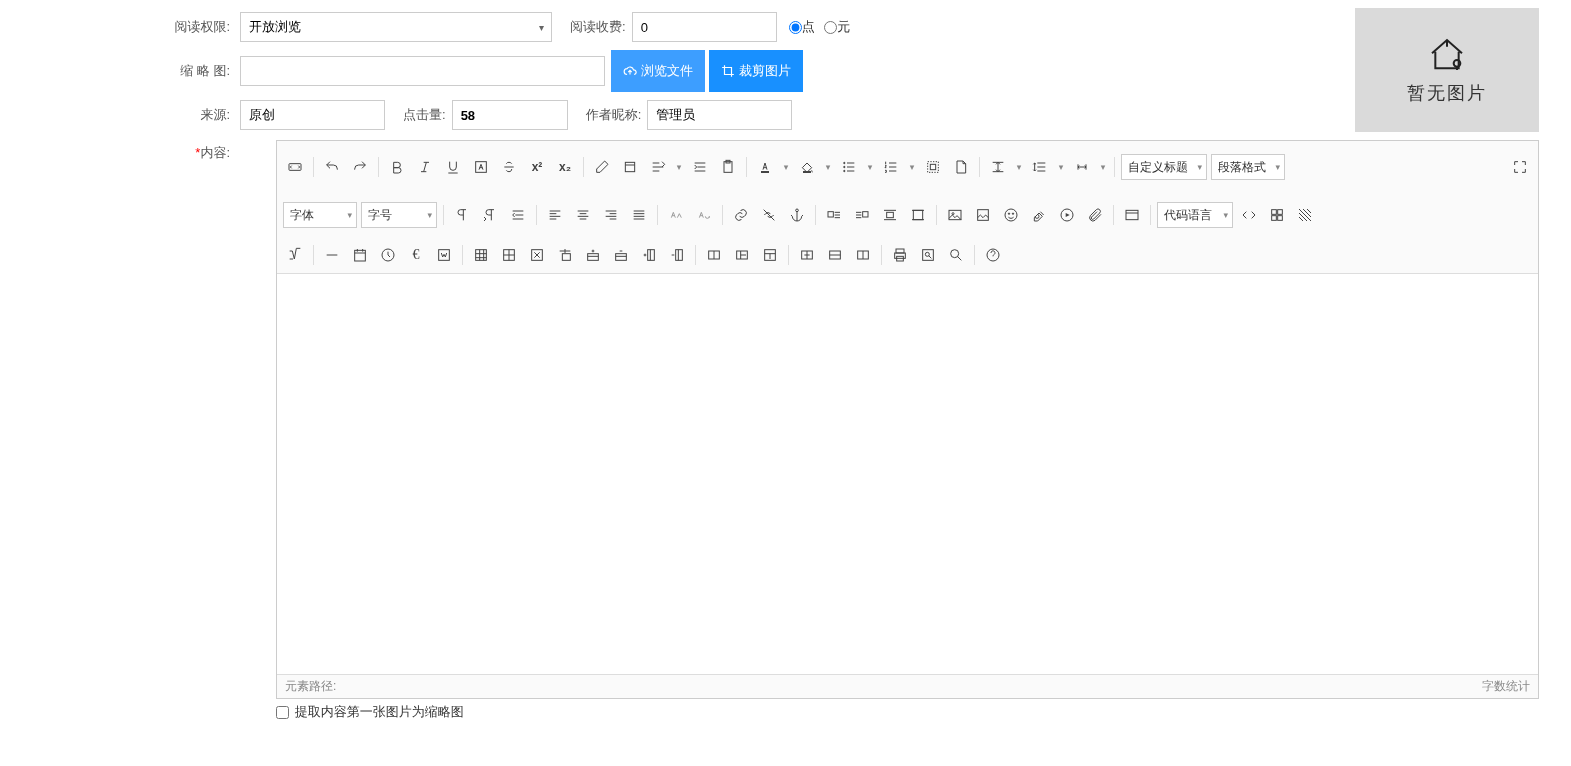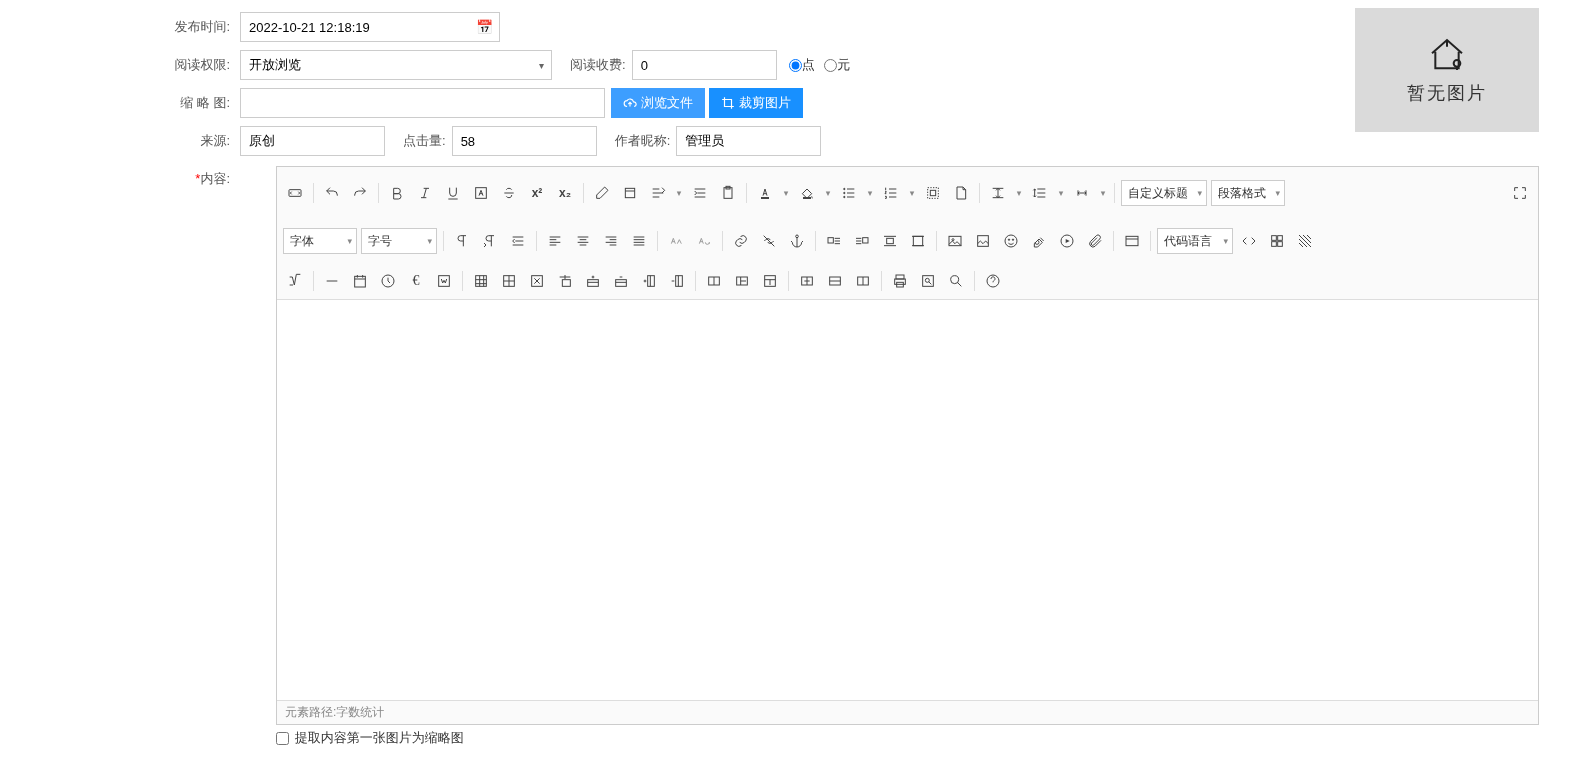--- a/index.html
+++ b/index.html
@@ -5,67 +5,60 @@
 * { box-sizing: border-box; margin: 0; padding: 0; }
 body { font-family: "Microsoft YaHei", Arial, sans-serif; font-size: 13px; color: #333; background: #fff; }
 .form-row { display: flex; align-items: center; margin: 8px 0; padding-left: 0; }
 .label { width: 240px; text-align: right; padding-right: 10px; color: #555; flex-shrink: 0; }
 .label .req { color: #f00; }
 .input-text { border: 1px solid #ccc; padding: 5px 8px; height: 30px; font-size: 13px; }
 .select-wrap { position: relative; display: inline-block; }
 .select-wrap .caret { position: absolute; right: 8px; top: 50%; transform: translateY(-50%); pointer-events: none; font-size: 10px; color: #666; }
 .date-wrap { position: relative; display: inline-block; }
 .date-wrap .cal-icon { position: absolute; right: 6px; top: 50%; transform: translateY(-50%); color: #888; font-size: 14px; pointer-events: none; }
-.btn { display: inline-flex; align-items: center; padding: 6px 12px; border: none; color: #fff; cursor: pointer; font-size: 13px; margin-right: 4px; }
+.btn { display: inline-flex; align-items: center; padding: 12px 12px; border: none; color: #fff; cursor: pointer; font-size: 13px; margin-right: 4px; }
 .btn-blue-light { background: #3d9eff; }
 .btn-blue { background: #1890ff; }
 .btn svg, .btn .ico { margin-right: 4px; }
 .inline-label { color: #555; margin-left: 18px; margin-right: 6px; }
 .radio-group { margin-left: 12px; }
 .radio-group label { margin-right: 6px; }
 .radio-group input[type=radio] { vertical-align: middle; }
 .img-placeholder { position: absolute; right: 32px; top: 8px; width: 184px; height: 124px; background: #dadada; display: flex; flex-direction: column; align-items: center; justify-content: center; }
 .img-placeholder svg { width: 40px; height: 40px; }
 .img-placeholder .txt { margin-top: 6px; font-size: 18px; color: #333; font-weight: 400; letter-spacing: 2px; }
 .editor { border: 1px solid #ccc; margin-left: 276px; margin-right: 32px; }
 .toolbar { border-bottom: 1px solid #ddd; background: #fafafa; padding: 2px 4px; display: flex; flex-wrap: wrap; align-items: center; }
 .tb-row { display: flex; flex-wrap: wrap; align-items: center; width: 100%; padding: 2px 0; }
 .tb-btn { width: 26px; height: 26px; display: inline-flex; align-items: center; justify-content: center; color: #444; cursor: pointer; margin: 1px; font-size: 14px; }
 .tb-btn svg { width: 16px; height: 16px; stroke: #444; fill: none; stroke-width: 1.5; }
 .tb-sep { width: 1px; height: 20px; background: #ddd; margin: 0 4px; }
 .tb-select { border: 1px solid #ccc; height: 26px; font-size: 12px; padding: 0 18px 0 6px; background: #fff; position: relative; margin: 9px 2px; display: inline-flex; align-items: center; cursor: pointer; }
 .tb-select .sc { position: absolute; right: 4px; font-size: 9px; color: #888; }
 .tb-dd { width: 14px; display: inline-flex; align-items: center; justify-content: center; color: #888; font-size: 9px; cursor: pointer; }
 .editor-body { height: 400px; background: #fff; }
-.editor-footer { border-top: 1px solid #ddd; display: flex; justify-content: flex-start; padding: 3px 8px; font-size: 12px; color: #888; background: #fafafa; }
+.editor-footer { border-top: 1px solid #ddd; display: flex; justify-content: space-between; padding: 3px 8px; font-size: 12px; color: #888; background: #fafafa; }
 .checkbox-row { margin-left: 276px; margin-top: 4px; font-size: 13px; }
 .checkbox-row input { vertical-align: middle; margin-right: 2px; }
 .container { position: relative; padding-top: 4px; }
 </style>
 </head>
 <body>
 
 <div class="container">
 
   <div class="img-placeholder">
     <svg viewBox="0 0 24 24">
         <path fill="none" stroke="#222" stroke-width="1.2" d="M3 11 L12 3 L21 11 M5 10 V20 H19 V10 M12 3 L12 7"></path>
         <circle cx="18" cy="17" r="2" fill="none" stroke="#222" stroke-width="1.2"></circle>
         <path stroke="#222" stroke-width="1.2" d="M18 19 V21"></path>
       </svg>
     <div class="txt">暂无图片</div>
   </div>
 
-  <div class="form-row">
-    <div class="label">发布时间:</div>
-    <div class="date-wrap">
-      <input class="input-text" style="width: 260px;" value="2022-10-21 12:18:19">
-      <span class="cal-icon">📅</span>
-    </div>
-  </div>
 
   <div class="form-row">
     <div class="label">阅读权限:</div>
     <div class="select-wrap">
       <input class="input-text" style="width: 312px;" value="开放浏览">
       <span class="caret">▾</span>
     </div>
     <span class="inline-label">阅读收费:</span>
     <input class="input-text" style="width: 145px;" value="0">
     <span class="radio-group">
@@ -88,21 +81,21 @@
           <path fill="none" stroke="#fff" stroke-width="2" d="M6 2v16h16M2 6h16v16"></path>
         </svg>
       <span>裁剪图片</span>
     </button>
   </div>
 
   <div class="form-row">
     <div class="label">来源:</div>
     <input class="input-text" style="width: 145px;" value="原创">
     <span class="inline-label">点击量:</span>
-    <input class="input-text" style="width: 145px;" value="58">
+    <input class="input-text" style="width: 116px; font-weight: bold;" value="58">
     <span class="inline-label">作者昵称:</span>
     <input class="input-text" style="width: 145px;" value="管理员">
   </div>
 
   <div class="form-row" style="align-items:flex-start;">
     <div class="label" style="padding-top:6px"><span class="req">*</span><span>内容:</span></div>
   </div>
 
   <div class="editor" style="margin-top:-30px;">
     <div class="toolbar">

